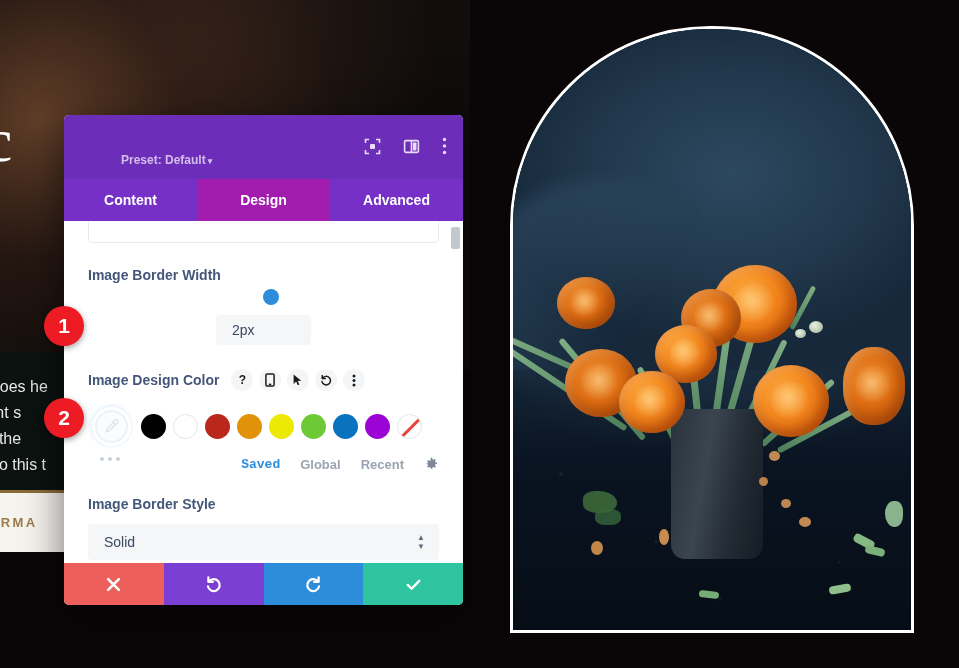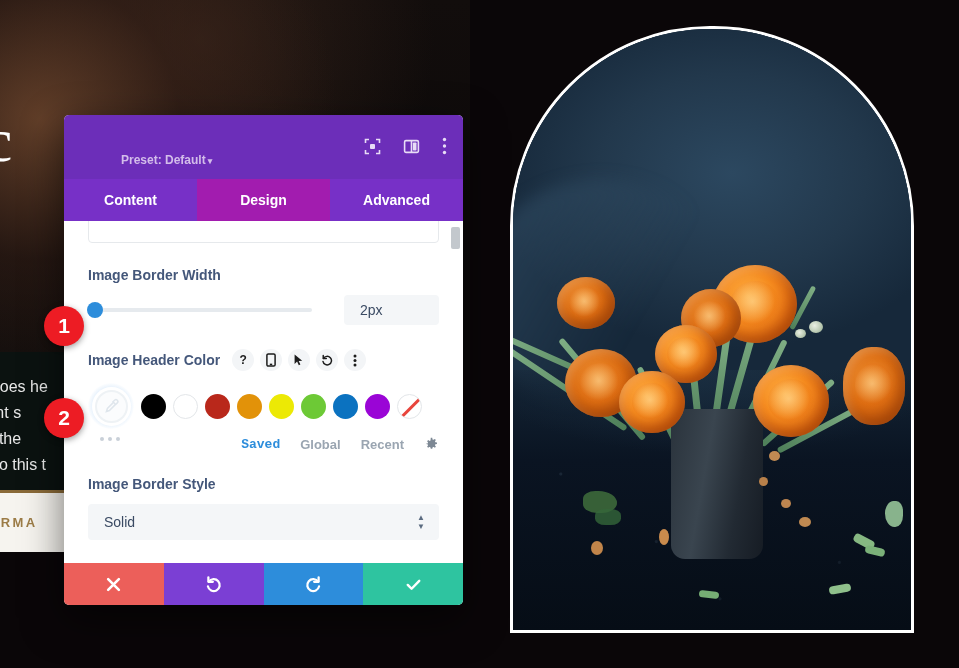--- a/index.html
+++ b/index.html
@@ -149,21 +149,21 @@
     font-size:14px; color:#44577a; font-weight:bold; margin-top:24px; margin-bottom:12px;
     display:flex; align-items:center;
   }
   .field-label .mini-icons { display:flex; gap:6px; margin-left:12px; }
   .mini-btn {
     width:22px; height:22px; border-radius:50%; background:#f3f5f7;
     display:flex; align-items:center; justify-content:center; color:#1c1c1c;
     font-size:12px; font-weight:bold; cursor:pointer;
   }
 
-  .slider-row { display:flex; align-items:center; gap:32px; }
+  .slider-row { display:flex; align-items:center; gap:16px;flex-direction:column; }
   .slider-track { position:relative; flex:1 1 auto; height:4px; background:#e6eaee; border-radius:2px; }
   .slider-thumb {
     position:absolute; left:-1px; top:-6px; width:16px; height:16px;
     border-radius:50%; background:#2d8ddb; cursor:pointer;
   }
   .num-field {
     width:95px; height:30px; background:#f4f6f8; border-radius:4px;
     display:flex; align-items:center; padding-left:16px;
     font-size:14px; color:#3a4a63;
   }
@@ -343,21 +343,21 @@
         <div class="slider-row">
           <div class="slider-track">
             <div class="slider-thumb"></div>
           </div>
           <div class="num-field">
             <span>2px</span>
           </div>
         </div>
 
         <div class="field-label">
-          <span>Image Header Color</span>
+          <span>Image Design Color</span>
           <span class="mini-icons">
             <span class="mini-btn">?</span>
             <span class="mini-btn">
               <svg width="10" height="14" viewBox="0 0 10 14" fill="none" stroke="currentColor" stroke-width="1.5">
                 <rect x="0.9" y="0.9" width="8.2" height="12.2" rx="1.4"></rect>
                 <path d="M3.8 11.4h2.4"></path>
               </svg>
             </span>
             <span class="mini-btn">
               <svg width="10" height="12" viewBox="0 0 10 12" fill="currentColor">

